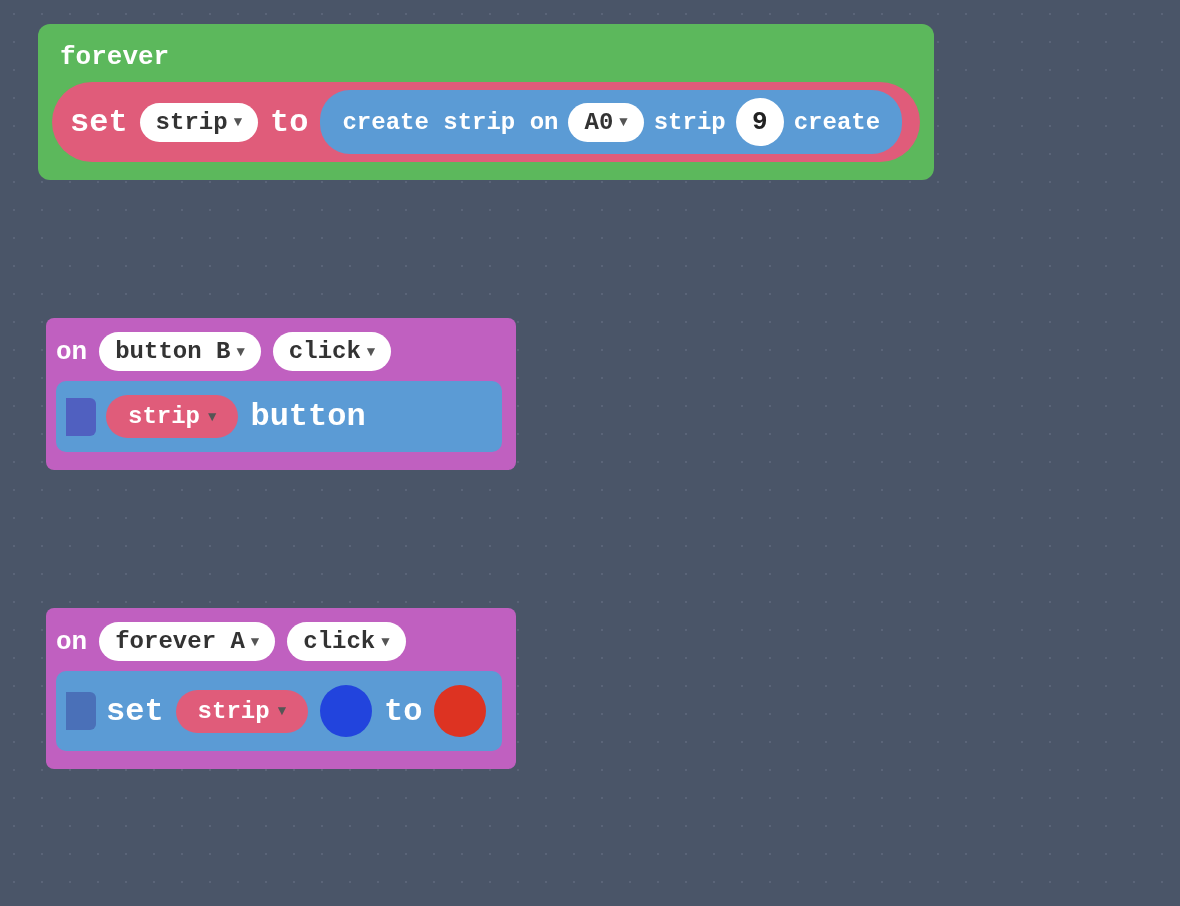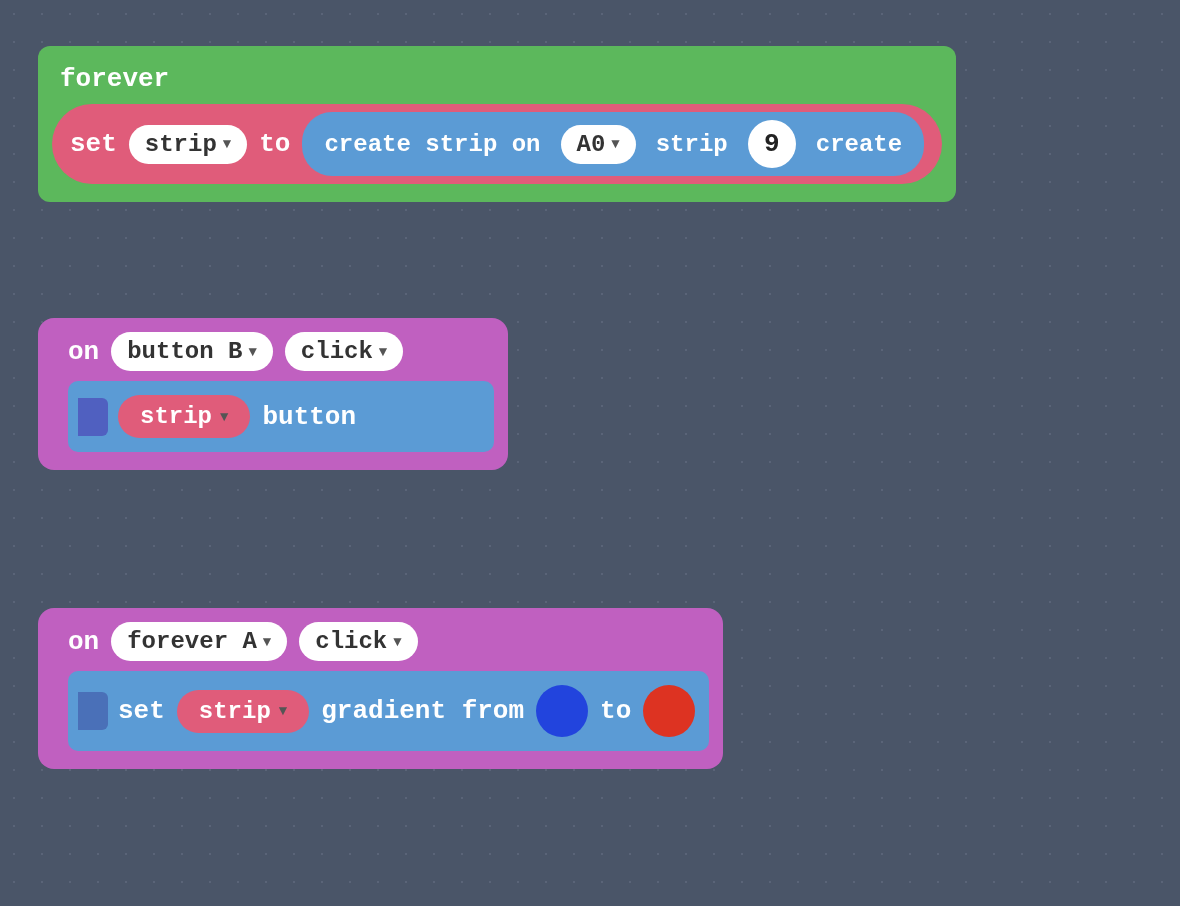--- a/index.html
+++ b/index.html
@@ -15,21 +15,21 @@
       overflow: hidden;
       position: relative;
     }
 
     .block-container {
       position: absolute;
     }
 
     
     .forever-block {
-      top: 46px;
+      top: 24px;
       left: 38px;
       border-radius: 26px;
     }
 
     .forever-outer {
       background: #5cb85c;
       border-radius: 12px;
       padding: 14px 14px 18px 14px;
       min-width: 310px;
     }
@@ -42,24 +42,25 @@
     }
 
     
     .button-b-block {
       top: 318px;
       left: 38px;
     }
 
     .event-outer {
       background: #c060c0;
-      border-radius: 16px;
-      padding: 14px 14px 18px 30px;
+      border-radius: 8px;
+      padding: 14px 14px 18px 10px;
       min-width: 470px;
       display: inline-block;
+      margin-left: 8px;
     }
 
     .event-header {
       display: flex;
       align-items: center;
       gap: 12px;
       padding-bottom: 10px;
     }
 
     .event-body {
@@ -105,21 +106,21 @@
       transform: translateY(-50%);
       width: 30px;
       height: 38px;
       background: #4a70b8;
       border-radius: 0 6px 6px 0;
     }
 
     
     .text-white {
       color: white;
-      font-size: 26px;
+      font-size: 32px;
       white-space: nowrap;
     }
 
     .dropdown-pill {
       background: white;
       border-radius: 20px;
       padding: 6px 16px;
       font-size: 24px;
       font-weight: bold;
       color: #333;
@@ -136,21 +137,21 @@
     }
 
     .blue-pill {
       background: #5b9bd5;
       border-radius: 30px;
       padding: 8px 22px;
       font-size: 24px;
       color: white;
       display: inline-flex;
       align-items: center;
-      gap: 20px;
+      gap: 10px;
       white-space: nowrap;
     }
 
     .pink-pill {
       background: #e05c7a;
       border-radius: 30px;
       padding: 8px 22px;
       font-size: 24px;
       color: white;
       display: inline-flex;
@@ -268,19 +269,18 @@
         <span>click</span>
         <span class="dropdown-arrow">▼</span>
       </div>
     </div>
     <div class="gradient-row">
       <span class="text-white">set</span>
       <div class="pink-pill">
         <span>strip</span>
         <span class="dropdown-arrow">▼</span>
       </div>
-      <span class="text-white">gradient from</span>
       <div class="color-circle color-blue"></div>
       <span class="text-white">to</span>
       <div class="color-circle color-red"></div>
     </div>
   </div>
 </div>
 
 </body></html>

